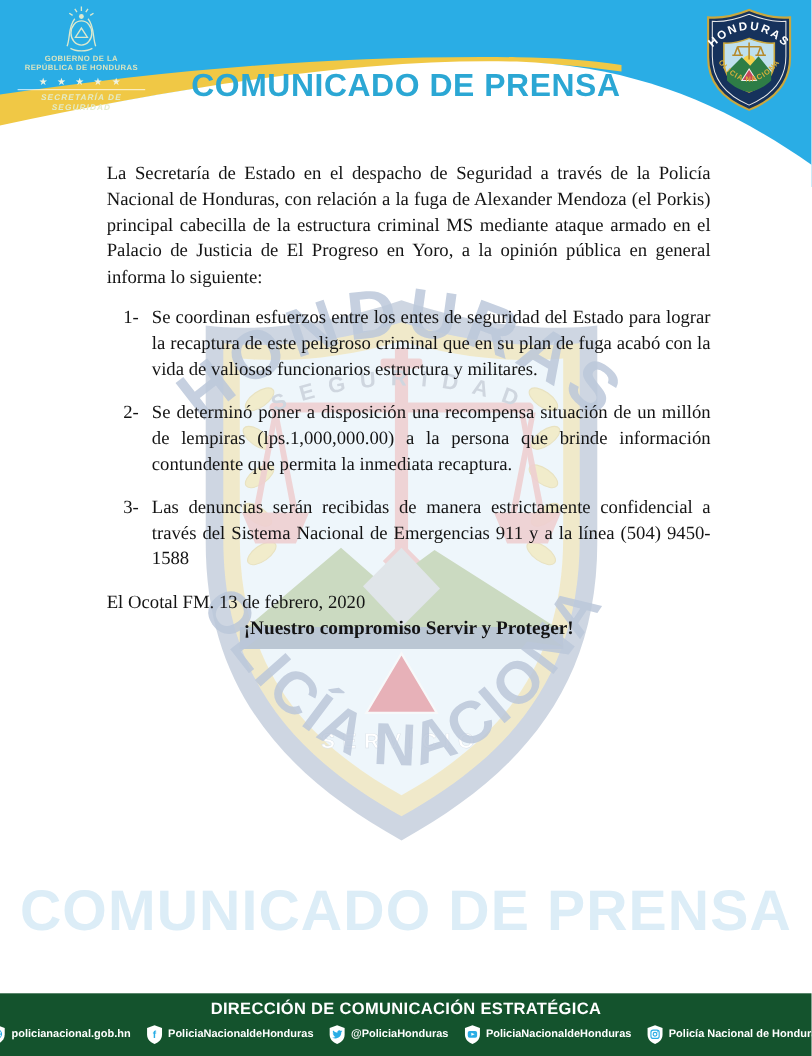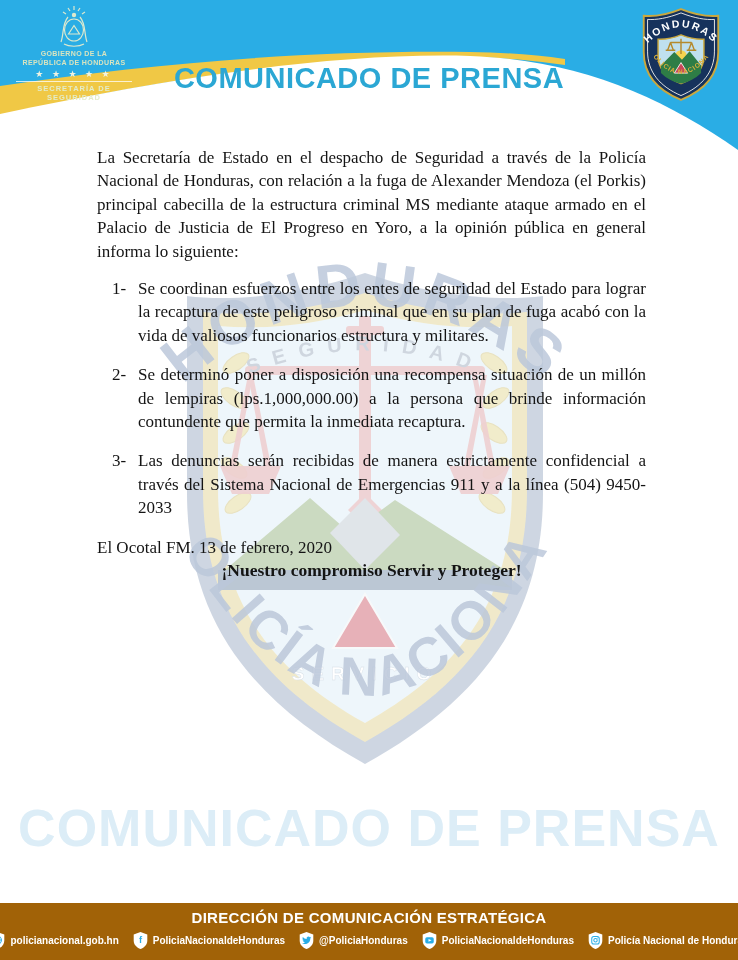--- a/index.html
+++ b/index.html
@@ -6,21 +6,21 @@
   #page{position:relative;width:738px;height:960px;margin:0 auto;background:#ffffff;overflow:hidden;
         font-family:"Liberation Serif", serif;}
   
   #header-art{position:absolute;top:0;left:0;width:738px;height:170px;z-index:1;}
   .gov-logo{position:absolute;top:4px;left:10px;width:128px;z-index:3;text-align:center;
             color:#dfe8c6;font-family:"Liberation Sans",sans-serif;}
   .gov-logo .emblem{display:block;margin:0 auto;}
   .gov-lines{font-size:7px;font-weight:bold;letter-spacing:.4px;line-height:8.5px;color:#d9e4c0;}
   .gov-stars{font-size:9px;color:#eef3e2;letter-spacing:3px;margin-top:2px;}
   .gov-divider{height:1px;background:rgba(255,255,255,.75);margin:2px 6px;}
-  .gov-sub{font-size:7.5px;font-weight:bold;letter-spacing:1px;color:#e3ecca;}
+  .gov-sub{font-size:7.5px;font-weight:bold;letter-spacing:1px;color:#e3ecca;font-style:italic;}
   .police-badge{position:absolute;top:6px;right:14px;z-index:3;}
   .press-title{position:absolute;top:62px;left:0;width:100%;text-align:center;z-index:2;
                font-family:"Liberation Sans",sans-serif;font-size:29px;font-weight:800;
                letter-spacing:.5px;color:#2ba7d4;}
   
   #badge-watermark{position:absolute;top:198px;left:150px;z-index:0;opacity:.42;}
   .bottom-watermark{position:absolute;top:798px;left:0;width:100%;text-align:center;z-index:0;
                     font-family:"Liberation Sans",sans-serif;font-size:52px;font-weight:800;
                     letter-spacing:1px;color:#dcedf7;white-space:nowrap;}
   
@@ -29,21 +29,21 @@
   .doc-body p{margin:0;}
   .intro{margin-bottom:10px;}
   .num-list{margin:14px 0 0 15px;}
   .num-item{display:flex;margin-bottom:16px;}
   .num-item .num{width:26px;flex:0 0 26px;}
   .num-item .itm-text{flex:1;text-align:justify;}
   .closing{margin-top:10px;}
   .dateline{margin-top:56px;}
   .slogan{margin-top:40px;text-align:center;font-weight:bold;font-size:17.5px;}
   
-  .footer{position:absolute;left:0;bottom:0;width:738px;height:57px;background:#a16207;z-index:4;
+  .footer{position:absolute;left:0;bottom:0;width:738px;height:57px;background:#14532d;z-index:4;
           font-family:"Liberation Sans",sans-serif;color:#fff;}
   .footer-title{margin-top:6px;text-align:center;font-size:15px;font-weight:800;letter-spacing:.3px;}
   .social-row{display:flex;justify-content:center;align-items:flex-end;gap:13px;margin-top:5px;}
   .social-item{display:flex;align-items:center;gap:4px;}
   .social-label{font-size:10px;font-weight:bold;white-space:nowrap;}
 </style>
 </head>
 <body>
 
 <div id="page">
@@ -155,21 +155,21 @@
       <div class="num-item">
         <span class="num">1-</span>
         <span class="itm-text">Se coordinan esfuerzos entre los entes de seguridad del Estado para lograr la recaptura de este peligroso criminal que en su plan de fuga acabó con la vida de valiosos funcionarios estructura y militares.</span>
       </div>
       <div class="num-item">
         <span class="num">2-</span>
         <span class="itm-text">Se determinó poner a disposición una recompensa situación de un millón de lempiras (lps.1,000,000.00) a la persona que brinde información contundente que permita la inmediata recaptura.</span>
       </div>
       <div class="num-item">
         <span class="num">3-</span>
-        <span class="itm-text">Las denuncias serán recibidas de manera estrictamente confidencial a través del Sistema Nacional de Emergencias 911 y a la línea (504) 9450-2033</span>
+        <span class="itm-text">Las denuncias serán recibidas de manera estrictamente confidencial a través del Sistema Nacional de Emergencias 911 y a la línea (504) 9450-1588</span>
       </div>
     </div>
     <p class="dateline">El Ocotal FM. 13 de febrero, 2020</p>
     <p class="slogan">¡Nuestro compromiso Servir y Proteger!</p>
   </div>
 
   <div class="bottom-watermark">COMUNICADO DE PRENSA</div>
 
   <div class="footer">
     <div class="footer-title">DIRECCIÓN DE COMUNICACIÓN ESTRATÉGICA</div>

